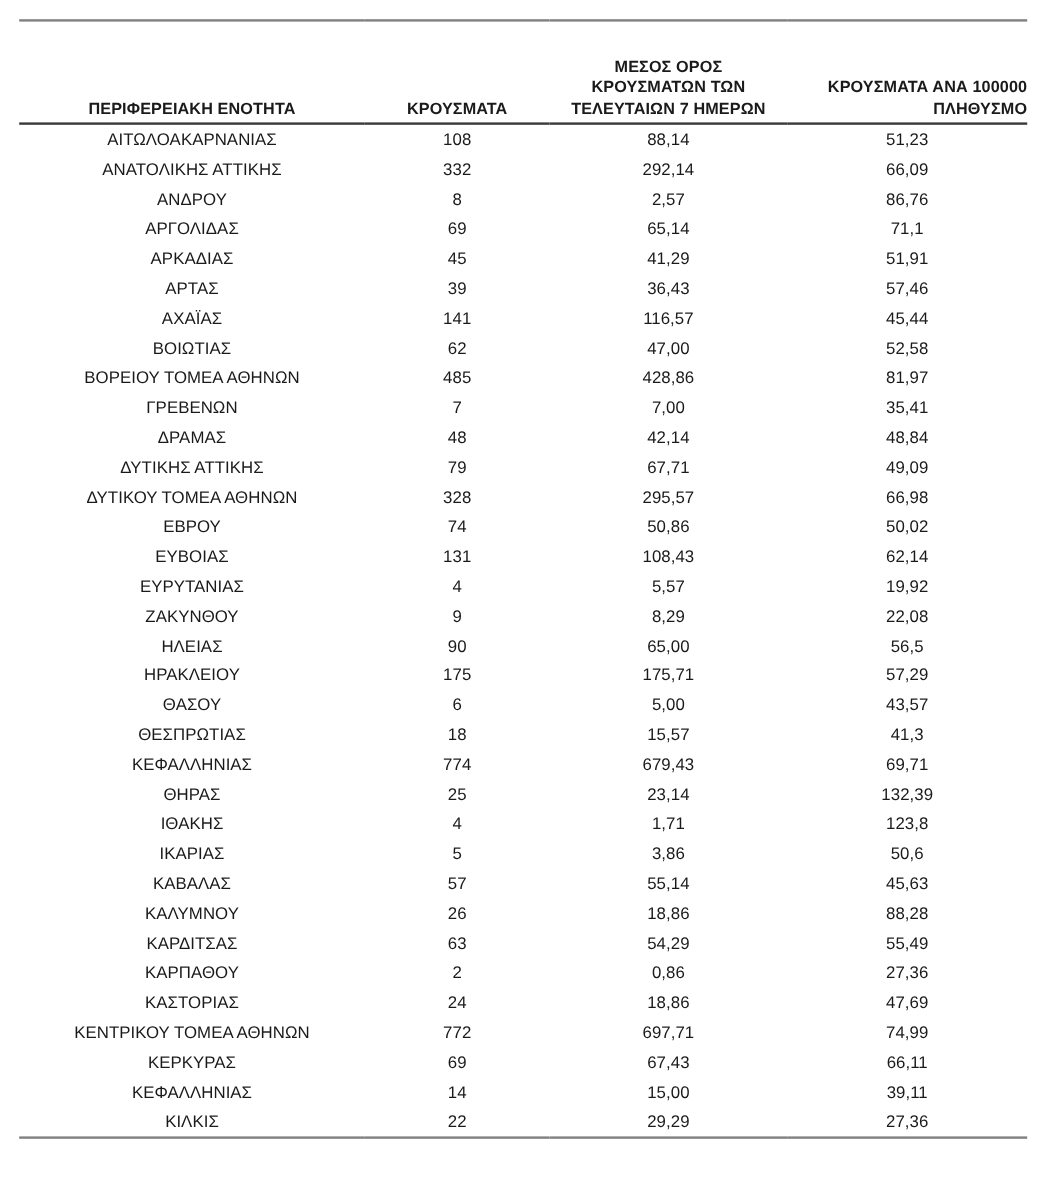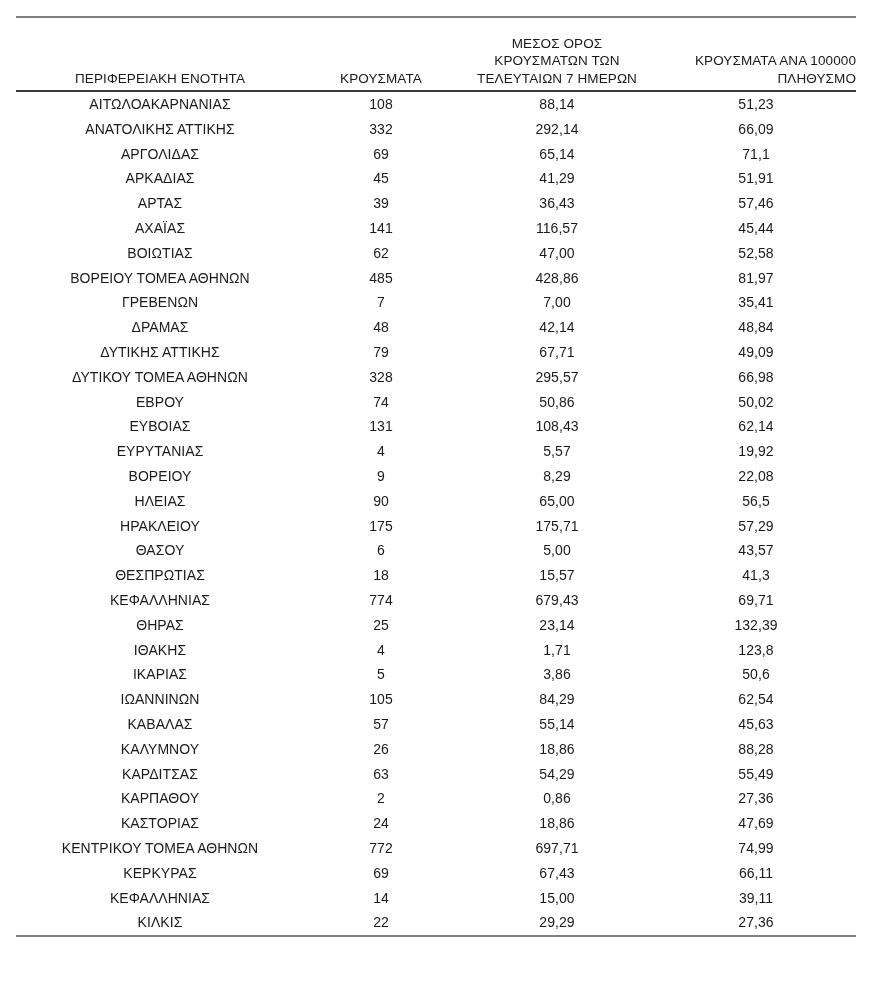--- a/index.html
+++ b/index.html
@@ -38,27 +38,27 @@
 
   
   col.c-name   { width: 288px; }
   col.c-cases  { width: 154px; }
   col.c-avg    { width: 198px; }
   col.c-per100 { width: 200px; }
 
   thead tr.head-row th {
     vertical-align: bottom;
     padding: 0 0 3px 0;
-    font-weight: normal;
+    font-weight: bold;
     font-size: 13.5px;
     line-height: 17.5px;
     letter-spacing: 0.1px;
     border-top: 2.5px solid #808080;
     border-bottom: 2.5px solid #3a3a3a;
-    height: 74px;
+    height: 86px;
     box-sizing: border-box;
   }
 
   thead th.h-name   { text-align: center; }
   thead th.h-cases  { text-align: center; }
   thead th.h-avg    { text-align: center; }
   thead th.h-per100 { text-align: right; }
 
   .head-lines { display: block; }
   .head-lines span { display: block; white-space: nowrap; }
@@ -126,20 +126,26 @@
             <td class="cell-num">88,14</td>
             <td class="cell-num">51,23</td>
           </tr>
           <tr class="data-row">
             <td class="cell-name">ΑΝΑΤΟΛΙΚΗΣ ΑΤΤΙΚΗΣ</td>
             <td class="cell-num">332</td>
             <td class="cell-num">292,14</td>
             <td class="cell-num">66,09</td>
           </tr>
           <tr class="data-row">
+            <td class="cell-name">ΑΝΔΡΟΥ</td>
+            <td class="cell-num">8</td>
+            <td class="cell-num">2,57</td>
+            <td class="cell-num">86,76</td>
+          </tr>
+          <tr class="data-row">
             <td class="cell-name">ΑΡΓΟΛΙΔΑΣ</td>
             <td class="cell-num">69</td>
             <td class="cell-num">65,14</td>
             <td class="cell-num">71,1</td>
           </tr>
           <tr class="data-row">
             <td class="cell-name">ΑΡΚΑΔΙΑΣ</td>
             <td class="cell-num">45</td>
             <td class="cell-num">41,29</td>
             <td class="cell-num">51,91</td>
@@ -204,21 +210,21 @@
             <td class="cell-num">108,43</td>
             <td class="cell-num">62,14</td>
           </tr>
           <tr class="data-row">
             <td class="cell-name">ΕΥΡΥΤΑΝΙΑΣ</td>
             <td class="cell-num">4</td>
             <td class="cell-num">5,57</td>
             <td class="cell-num">19,92</td>
           </tr>
           <tr class="data-row">
-            <td class="cell-name">ΒΟΡΕΙΟΥ</td>
+            <td class="cell-name">ΖΑΚΥΝΘΟΥ</td>
             <td class="cell-num">9</td>
             <td class="cell-num">8,29</td>
             <td class="cell-num">22,08</td>
           </tr>
           <tr class="data-row">
             <td class="cell-name">ΗΛΕΙΑΣ</td>
             <td class="cell-num">90</td>
             <td class="cell-num">65,00</td>
             <td class="cell-num">56,5</td>
           </tr>
@@ -258,26 +264,20 @@
             <td class="cell-num">1,71</td>
             <td class="cell-num">123,8</td>
           </tr>
           <tr class="data-row">
             <td class="cell-name">ΙΚΑΡΙΑΣ</td>
             <td class="cell-num">5</td>
             <td class="cell-num">3,86</td>
             <td class="cell-num">50,6</td>
           </tr>
           <tr class="data-row">
-            <td class="cell-name">ΙΩΑΝΝΙΝΩΝ</td>
-            <td class="cell-num">105</td>
-            <td class="cell-num">84,29</td>
-            <td class="cell-num">62,54</td>
-          </tr>
-          <tr class="data-row">
             <td class="cell-name">ΚΑΒΑΛΑΣ</td>
             <td class="cell-num">57</td>
             <td class="cell-num">55,14</td>
             <td class="cell-num">45,63</td>
           </tr>
           <tr class="data-row">
             <td class="cell-name">ΚΑΛΥΜΝΟΥ</td>
             <td class="cell-num">26</td>
             <td class="cell-num">18,86</td>
             <td class="cell-num">88,28</td>

